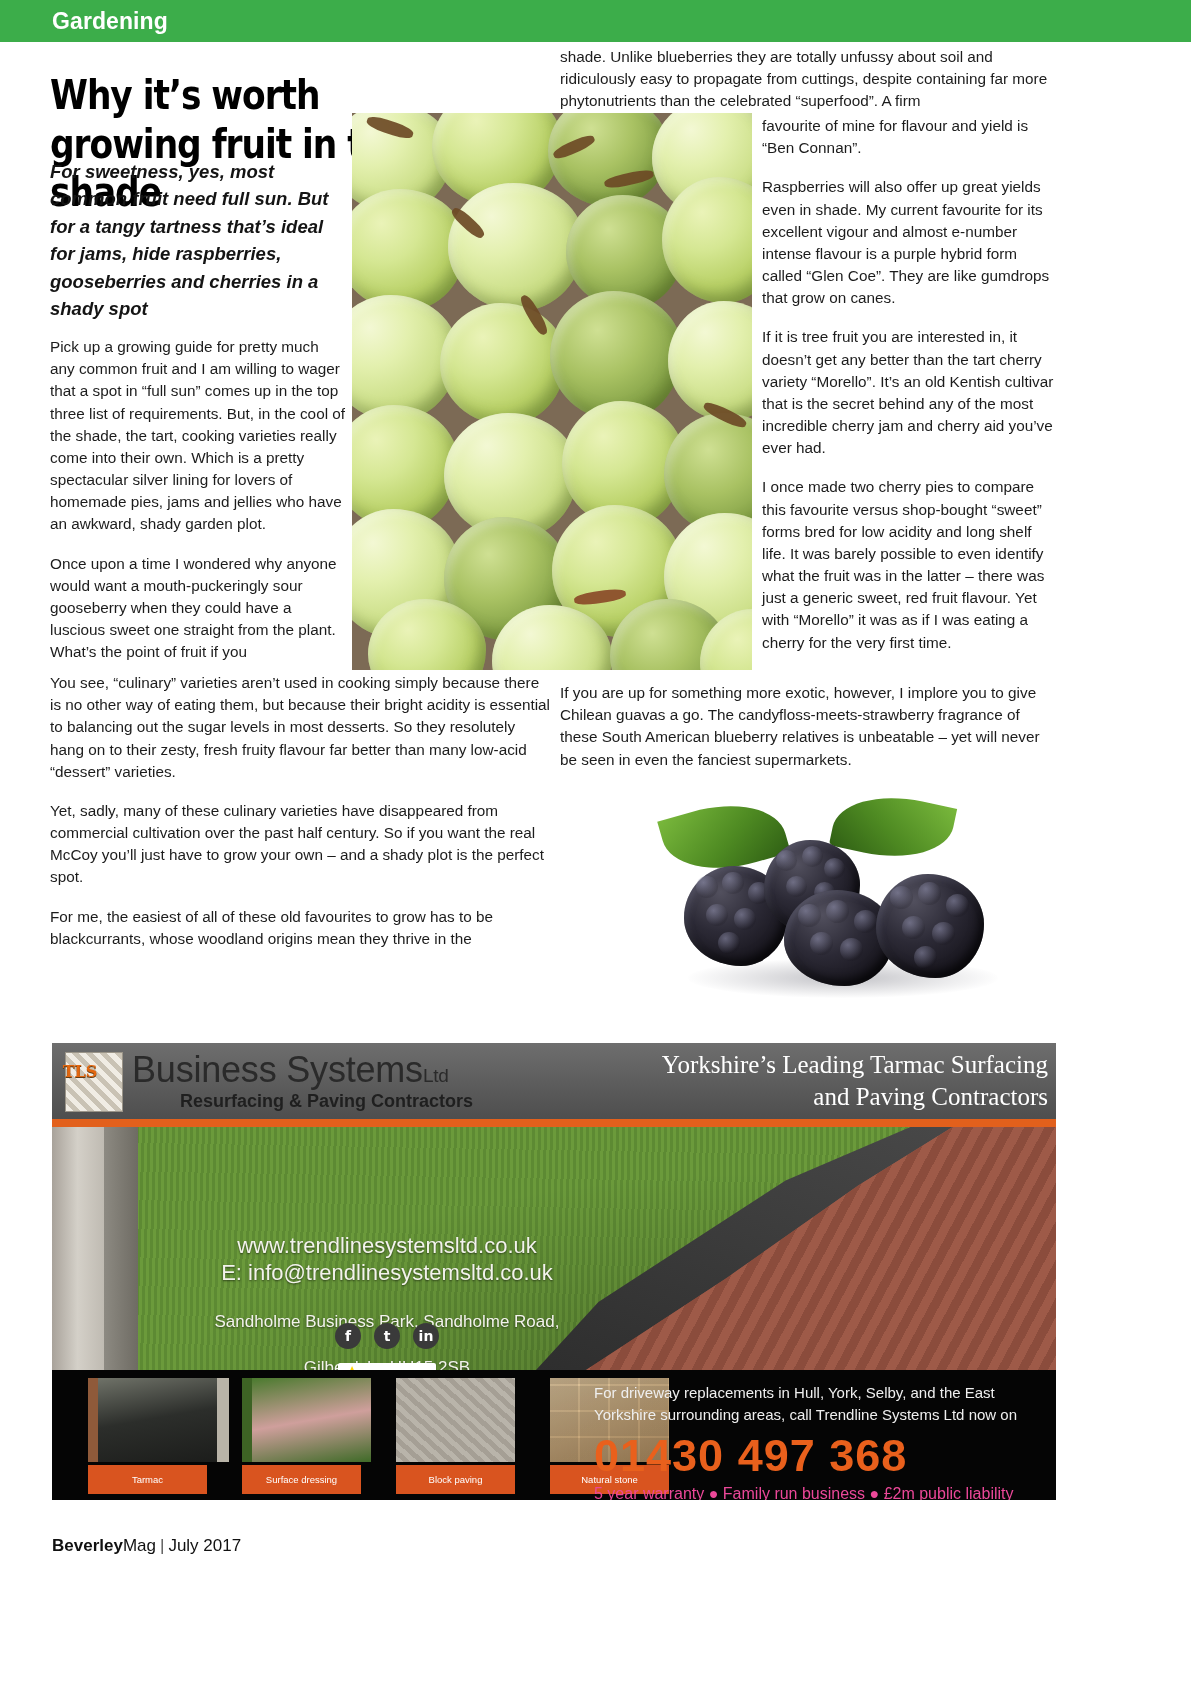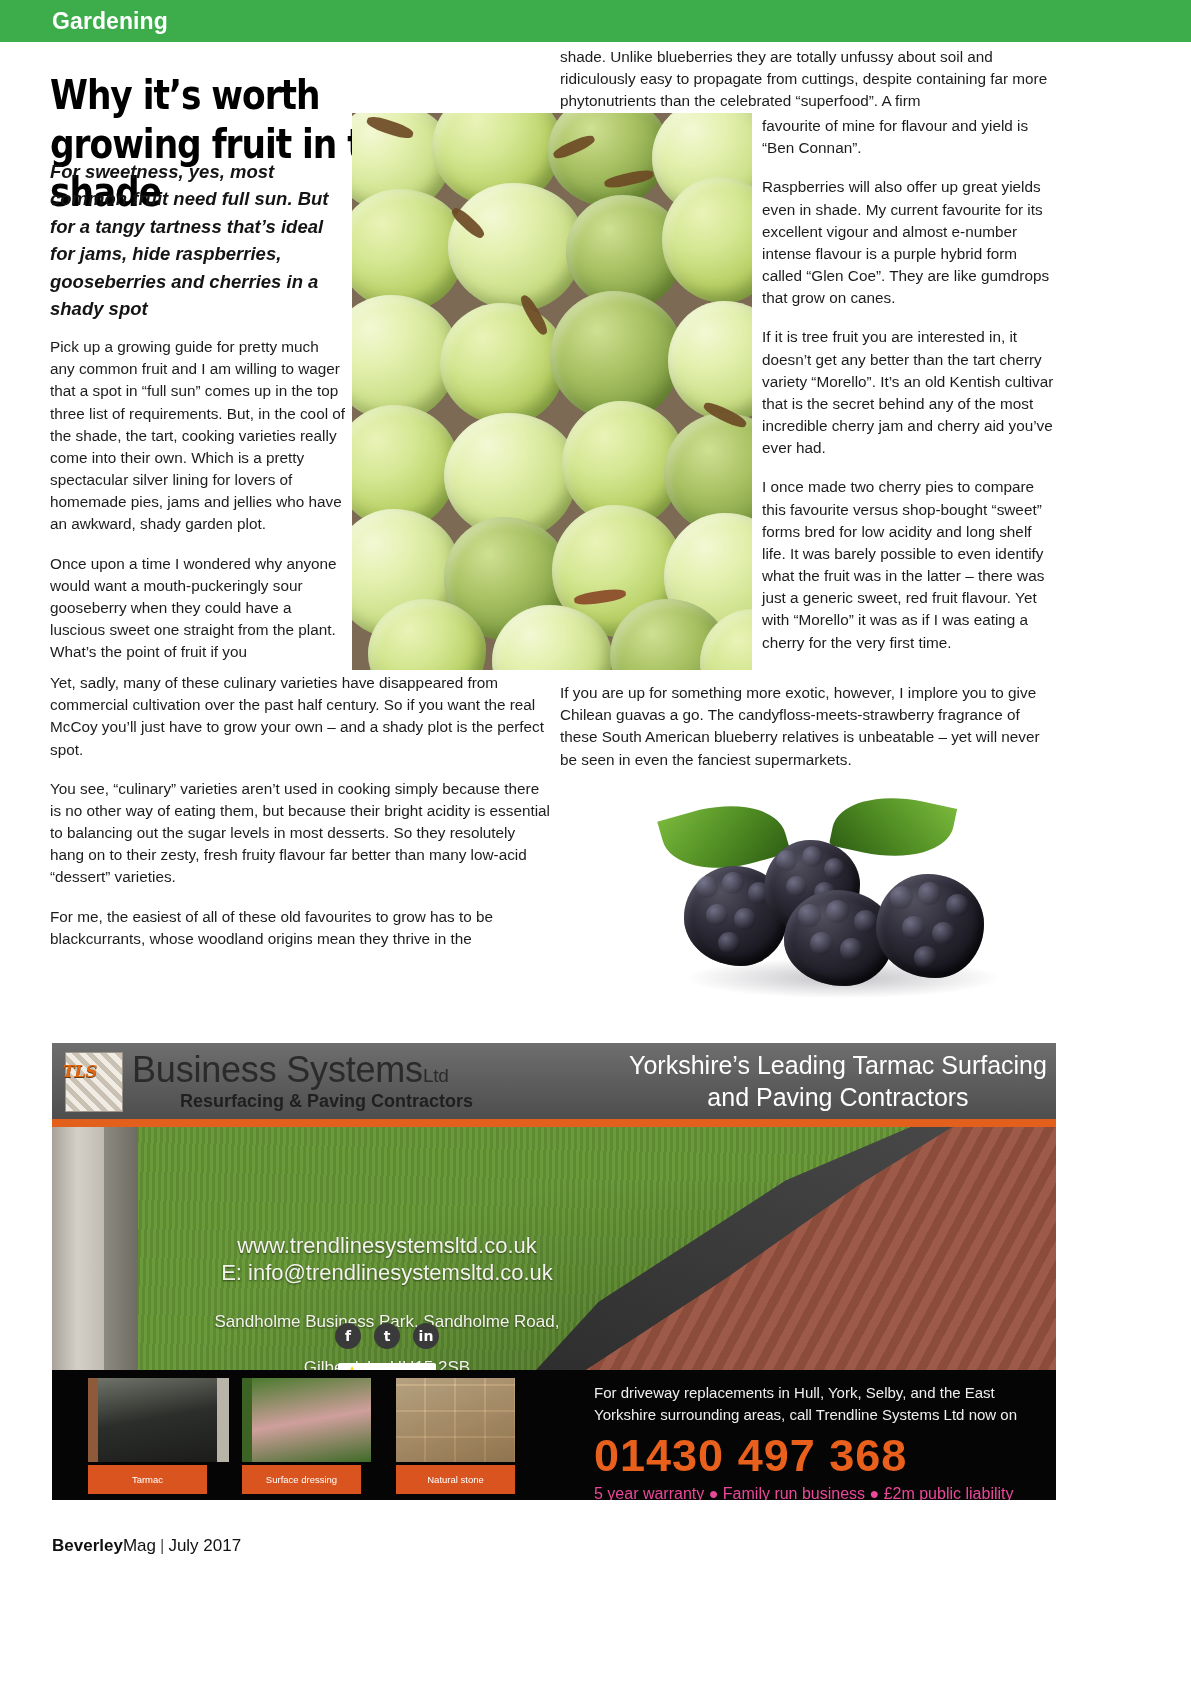--- a/index.html
+++ b/index.html
@@ -212,21 +212,20 @@
     border: 1px solid #9a9488;
   }
   .ad-logo-tls {
     position: absolute;
     left: 0; top: 19px;
     width: 56px;
     text-align: center;
     font-family: "DejaVu Serif", serif;
     font-weight: bold;
     font-size: 16px;
-    font-style: italic;
     color: #e2660f;
     text-shadow: 0 1px 0 #5e3b14;
   }
   .ad-brand {
     position: absolute;
     left: 80px; top: 6px;
     font-size: 36px;
     font-weight: 400;
     color: #2a2a2a;
     letter-spacing: -0.2px;
@@ -239,25 +238,26 @@
     position: absolute;
     left: 128px; top: 48px;
     font-size: 18px;
     font-weight: bold;
     color: #1f1f1f;
   }
   .ad-tagline {
     position: absolute;
     left: 576px; top: 6px;
     width: 420px;
-    text-align: center;
+    text-align: right;
     font-size: 25px;
     font-weight: 500;
     line-height: 1.28;
     color: #ffffff;
+    font-family: Liberation Serif, serif;
   }
   .ad-orange-rule {
     position: absolute;
     left: 0; top: 76px;
     width: 1004px; height: 8px;
     background: #e2601c;
   }
 
   .ad-grass {
     position: absolute;
@@ -517,22 +517,22 @@
   <div class="col-wide-right-bottom">
     <p class="para">If you are up for something more exotic, however, I implore you to give Chilean guavas a go. The candyfloss-meets-strawberry fragrance of these South American blueberry relatives is unbeatable – yet will never be seen in even the fanciest supermarkets.</p>
   </div>
 
   <div class="col-narrow-left">
     <p class="para">Pick up a growing guide for pretty much any common fruit and I am willing to wager that a spot in “full sun” comes up in the top three list of requirements. But, in the cool of the shade, the tart, cooking varieties really come into their own. Which is a pretty spectacular silver lining for lovers of homemade pies, jams and jellies who have an awkward, shady garden plot.</p>
     <p class="para">Once upon a time I wondered why anyone would want a mouth-puckeringly sour gooseberry when they could have a luscious sweet one straight from the plant. What’s the point of fruit if you</p>
   </div>
 
   <div class="col-wide-left">
+    <p class="para">You see, “culinary” varieties aren’t used in cooking simply because there is no other way of eating them, but because their bright acidity is essential to balancing out the sugar levels in most desserts. So they resolutely hang on to their zesty, fresh fruity flavour far better than many low-acid “dessert” varieties.</p>
     <p class="para">Yet, sadly, many of these culinary varieties have disappeared from commercial cultivation over the past half century. So if you want the real McCoy you’ll just have to grow your own – and a shady plot is the perfect spot.</p>
-    <p class="para">You see, “culinary” varieties aren’t used in cooking simply because there is no other way of eating them, but because their bright acidity is essential to balancing out the sugar levels in most desserts. So they resolutely hang on to their zesty, fresh fruity flavour far better than many low-acid “dessert” varieties.</p>
     <p class="para">For me, the easiest of all of these old favourites to grow has to be blackcurrants, whose woodland origins mean they thrive in the</p>
   </div>
 
   <div class="photo-blackberry">
     <div class="bb-shadow" style="left:64px;top:176px;width:310px;height:40px;"></div>
     <div class="bb-leaf" style="left:40px;top:22px;width:120px;height:66px;transform:rotate(-16deg);"></div>
     <div class="bb-leaf" style="left:210px;top:14px;width:118px;height:62px;transform:rotate(12deg) scaleX(-1);"></div>
 
     <div class="bb-berry" style="left:60px;top:84px;width:104px;height:100px;"></div>
     <div class="bb-drupe" style="left:72px;top:94px;width:22px;height:22px;"></div>
@@ -609,20 +609,24 @@
     <div class="ad-bottom">
       <div class="ad-thumbs">
         <div class="thumb thumb-tarmac">
           <div class="img"></div>
           <div class="cap">Tarmac</div>
         </div>
         <div class="thumb thumb-surface">
           <div class="img"></div>
           <div class="cap">Surface dressing</div>
         </div>
+        <div class="thumb thumb-block">
+          <div class="img"></div>
+          <div class="cap">Block paving</div>
+        </div>
         <div class="thumb thumb-stone">
           <div class="img"></div>
           <div class="cap">Natural stone</div>
         </div>
       </div>
 
       <div class="ad-cta">
         <div class="ad-cta-line">For driveway replacements in Hull, York, Selby, and the East</div>
         <div class="ad-cta-line">Yorkshire surrounding areas, call Trendline Systems Ltd now on</div>
         <div class="ad-phone">01430 497 368</div>

